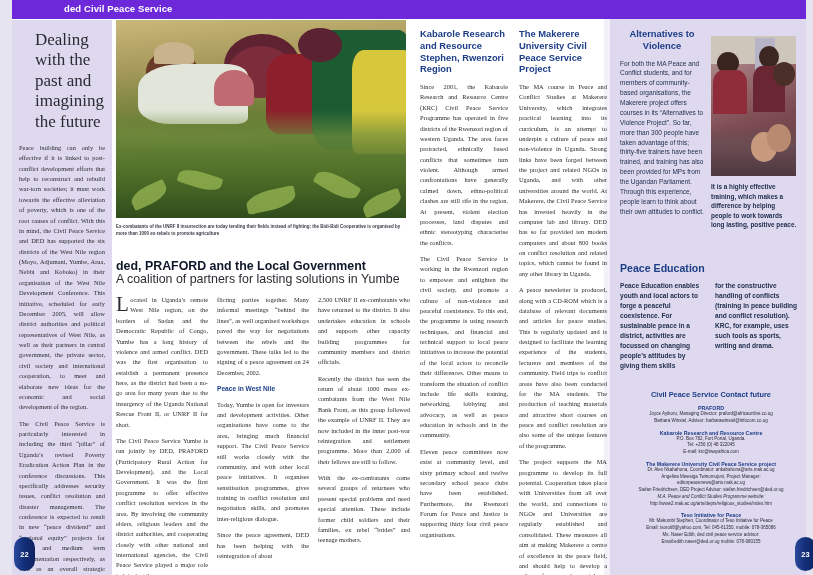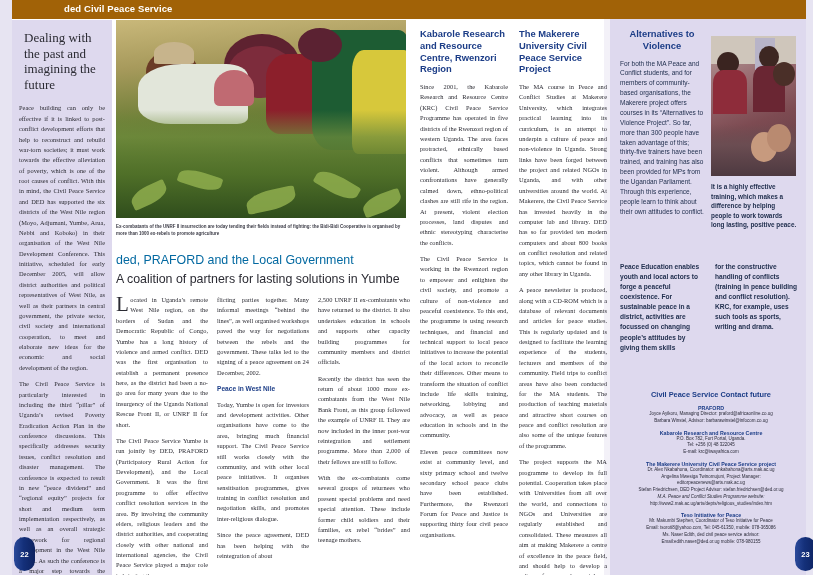--- a/index.html
+++ b/index.html
@@ -15,56 +15,56 @@
   .left-page{position:absolute;left:0;top:0;width:610px;height:575px;background:#ffffff;}
   .left-edge{position:absolute;left:0;top:0;width:12px;height:575px;background:#e7e4f2;}
   .lilac-col{position:absolute;left:12px;top:20px;width:100px;height:555px;background:#ded9ee;}
   .right-page{position:absolute;left:610px;top:0;width:203px;height:575px;background:#ded9ee;}
   .right-edge{position:absolute;left:806px;top:0;width:7px;height:575px;background:#e7e4f2;}
   .gutter{position:absolute;left:604px;top:0;width:8px;height:575px;background:#f3f1f8;}
 
   
   .header-bar{
     position:absolute;left:12px;top:0;width:794px;height:19px;
-    background:#a16207;
+    background:#6d28d9;
   }
   .header-bar .ht{
     position:absolute;left:52px;top:3px;
     color:#ffffff;font-weight:bold;font-size:9.5px;letter-spacing:.1px;
   }
   .body-serif{
     font-family:"Liberation Serif", serif;
     font-size:6.4px;line-height:1.62;color:#2b2b33;text-align:justify;
   }
   .body-sans{
     font-family:"Liberation Sans", sans-serif;
     font-size:6.9px;line-height:1.58;color:#22304f;
   }
   .body-serif p,.body-sans p{margin:0 0 6px 0;}
 
   
   .lc{position:absolute;left:19px;top:28px;width:86px;}
   .lc h1{margin:0;font-size:12.6px;line-height:1.18;color:#1c3d87;font-weight:bold;}
-  .lc h2{margin:2px 0 0 5px;font-family:"Liberation Serif",serif;font-weight:normal;
-         font-size:13px;line-height:1.2;color:#2b2b33;}
+  .lc h2{margin:2px 0 0 16px;font-family:"Liberation Serif",serif;font-weight:normal;
+         font-size:17px;line-height:1.2;color:#2b2b33;}
   .lc .txt{margin-top:11px;}
 
   
   .photo{
     position:absolute;left:116px;top:20px;width:290px;height:198px;
     overflow:hidden;background:#6b7a32;
   }
   .caption{
     position:absolute;left:116px;top:224px;width:290px;
     font-size:4.5px;line-height:1.55;color:#3b3b46;font-weight:bold;
   }
 
   
-  .art-h{position:absolute;left:116px;top:253px;width:300px;
-         font-size:12.4px;color:#0369a1;font-weight:normal;}
+  .art-h{position:absolute;left:116px;top:259px;width:300px;
+         font-size:12.4px;color:#0f172a;font-weight:bold;}
   .art-sub{position:absolute;left:116px;top:272px;width:330px;
          font-family:Liberation Sans, sans-serif;font-size:12.4px;color:#2b2b33;}
 
   
   .mcols{position:absolute;left:116px;top:295px;width:295px;height:245px;
          display:flex;gap:9px;}
   .mcol{width:92px;}
   .mcol .sub{color:#1c3d87;font-weight:bold;font-size:6.6px;
              font-family:"Liberation Sans",sans-serif;margin:2px 0 5px 0;}
   .dropcap::first-letter{
@@ -175,21 +175,21 @@
       <p>Since the peace agreement, DED has been helping with the reintegration of about</p>
     </div>
     <div class="mcol body-serif">
       <p>2,500 UNRF II ex-combatants who have returned to the district. It also undertakes education in schools and supports other capacity building programmes for community members and district officials.</p>
       <p>Recently the district has seen the return of about 1000 more ex-combatants from the West Nile Bank Front, as this group followed the example of UNRF II. They are now included in the inner post-war reintegration and settlement programme. More than 2,000 of their fellows are still to follow.</p>
       <p>With the ex-combatants come several groups of returnees who present special problems and need special attention. These include former child soldiers and their families, ex rebel “brides” and teenage mothers.</p>
     </div>
   </div>
 
   <div class="rcol col-kab">
-    <h3>Kabarole Research and Resource Centre, Rwenzori Region</h3>
+    <h3>Kabarole Research and Resource Stephen, Rwenzori Region</h3>
     <div class="body-serif">
       <p>Since 2001, the Kabarole Research and Resource Centre (KRC) Civil Peace Service Programme has operated in five districts of the Rwenzori region of western Uganda. The area faces protracted, ethnically based conflicts that sometimes turn violent. Although armed confrontations have generally calmed down, ethno-political clashes are still rife in the region. At present, violent election processes, land disputes and ethnic stereotyping characterise the conflicts.</p>
       <p>The Civil Peace Service is working in the Rwenzori region to empower and enlighten the civil society, and promote a culture of non-violence and peaceful coexistence. To this end, the programme is using research techniques, and financial and technical support to local peace initiatives to increase the potential of the local actors to reconcile their differences. Other means to transform the situation of conflict include life skills training, networking, lobbying and advocacy, as well as peace education in schools and in the community.</p>
       <p>Eleven peace committees now exist at community level, and sixty primary school and twelve secondary school peace clubs have been established. Furthermore, the Rwenzori Forum for Peace and Justice is supporting thirty four civil peace organisations.</p>
     </div>
   </div>
 
   <div class="rcol col-mak">
     <h3>The Makerere University Civil Peace Service Project</h3>
     <div class="body-serif">
@@ -215,20 +215,21 @@
     <div class="blob" style="left:48px;top:10px;width:20px;height:22px;background:#3d2722;"></div>
     <div style="position:absolute;left:42px;top:30px;width:32px;height:46px;background:#6a2633;border-radius:28% 28% 0 0;"></div>
     <div class="blob" style="left:62px;top:26px;width:22px;height:24px;background:#4a2f28;"></div>
     <div style="position:absolute;left:0;bottom:0;width:100%;height:52px;background:linear-gradient(0deg,#4d3940 0%,#6b4d52 60%,rgba(110,80,86,0) 100%);"></div>
     <div class="blob" style="left:40px;bottom:14px;width:26px;height:30px;background:#c79a7e;"></div>
     <div class="blob" style="left:56px;bottom:24px;width:24px;height:28px;background:#b98a70;"></div>
   </div>
   <div class="cap2">It is a highly effective training, which makes a difference by helping people to work towards long lasting, positive peace.</div>
 
   <div class="peace-ed">
+    <h3>Peace Education</h3>
     <div class="pe-cols">
       <div>Peace Education enables youth and local actors to forge a peaceful coexistence. For sustainable peace in a district, activities are focussed on changing people’s attitudes by giving them skills</div>
       <div>for the constructive handling of conflicts (training in peace building and conflict resolution). KRC, for example, uses such tools as sports, writing and drama.</div>
     </div>
   </div>
 
   <div class="contact">
     <div class="ch">Civil Peace Service Contact future</div>
 
     <div>

